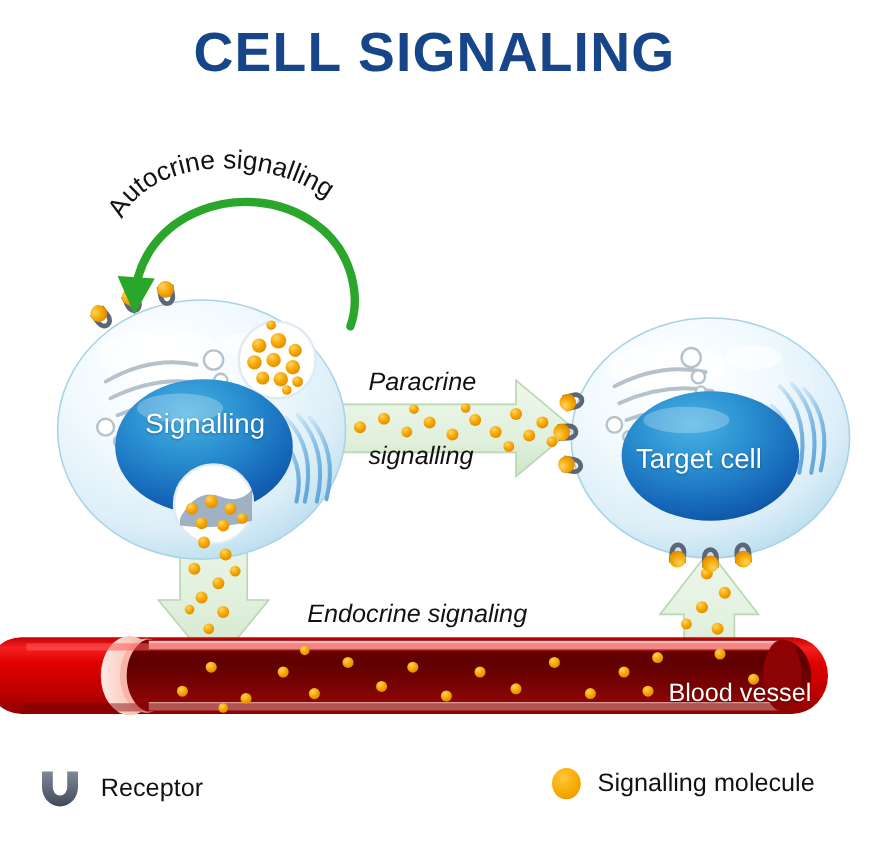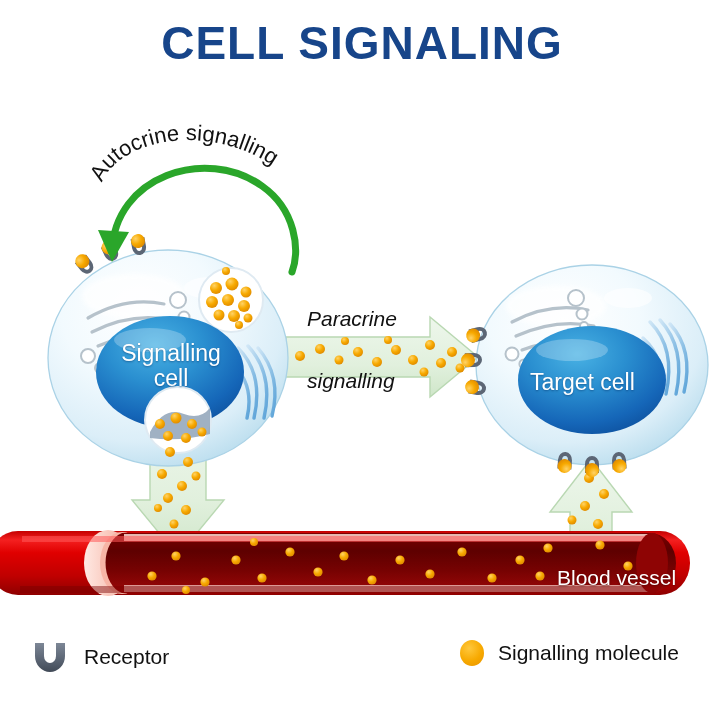--- a/index.html
+++ b/index.html
@@ -349,24 +349,24 @@
         <path id="autoPath" d="M8 58 C24 6 118 -6 178 34 C206 52 214 82 216 104" fill="none"></path>
       </defs>
       <text class="curvetext">
         <textPath href="#autoPath" startOffset="2%">Autocrine signalling</textPath>
       </text>
     </svg>
   </div>
 
   <div class="lbl" id="paracrine-1">Paracrine</div>
   <div class="lbl" id="paracrine-2">signalling</div>
+  <div class="lbl" id="endocrine">Endocrine signaling</div>
 
   <div class="lbl-white" id="sig-cell-label">
     <div>Signalling</div>
-    <div>cell</div>
   </div>
 
   <div class="lbl-white" id="blood-label">Blood vessel</div>
 
   <div class="lbl-white" id="tgt-cell-label">Target cell</div>
 
   <div class="legend-item" id="legend-molecule">
     <span class="mol-dot"></span>
     <span class="legend-text">Signalling molecule</span>
   </div>

